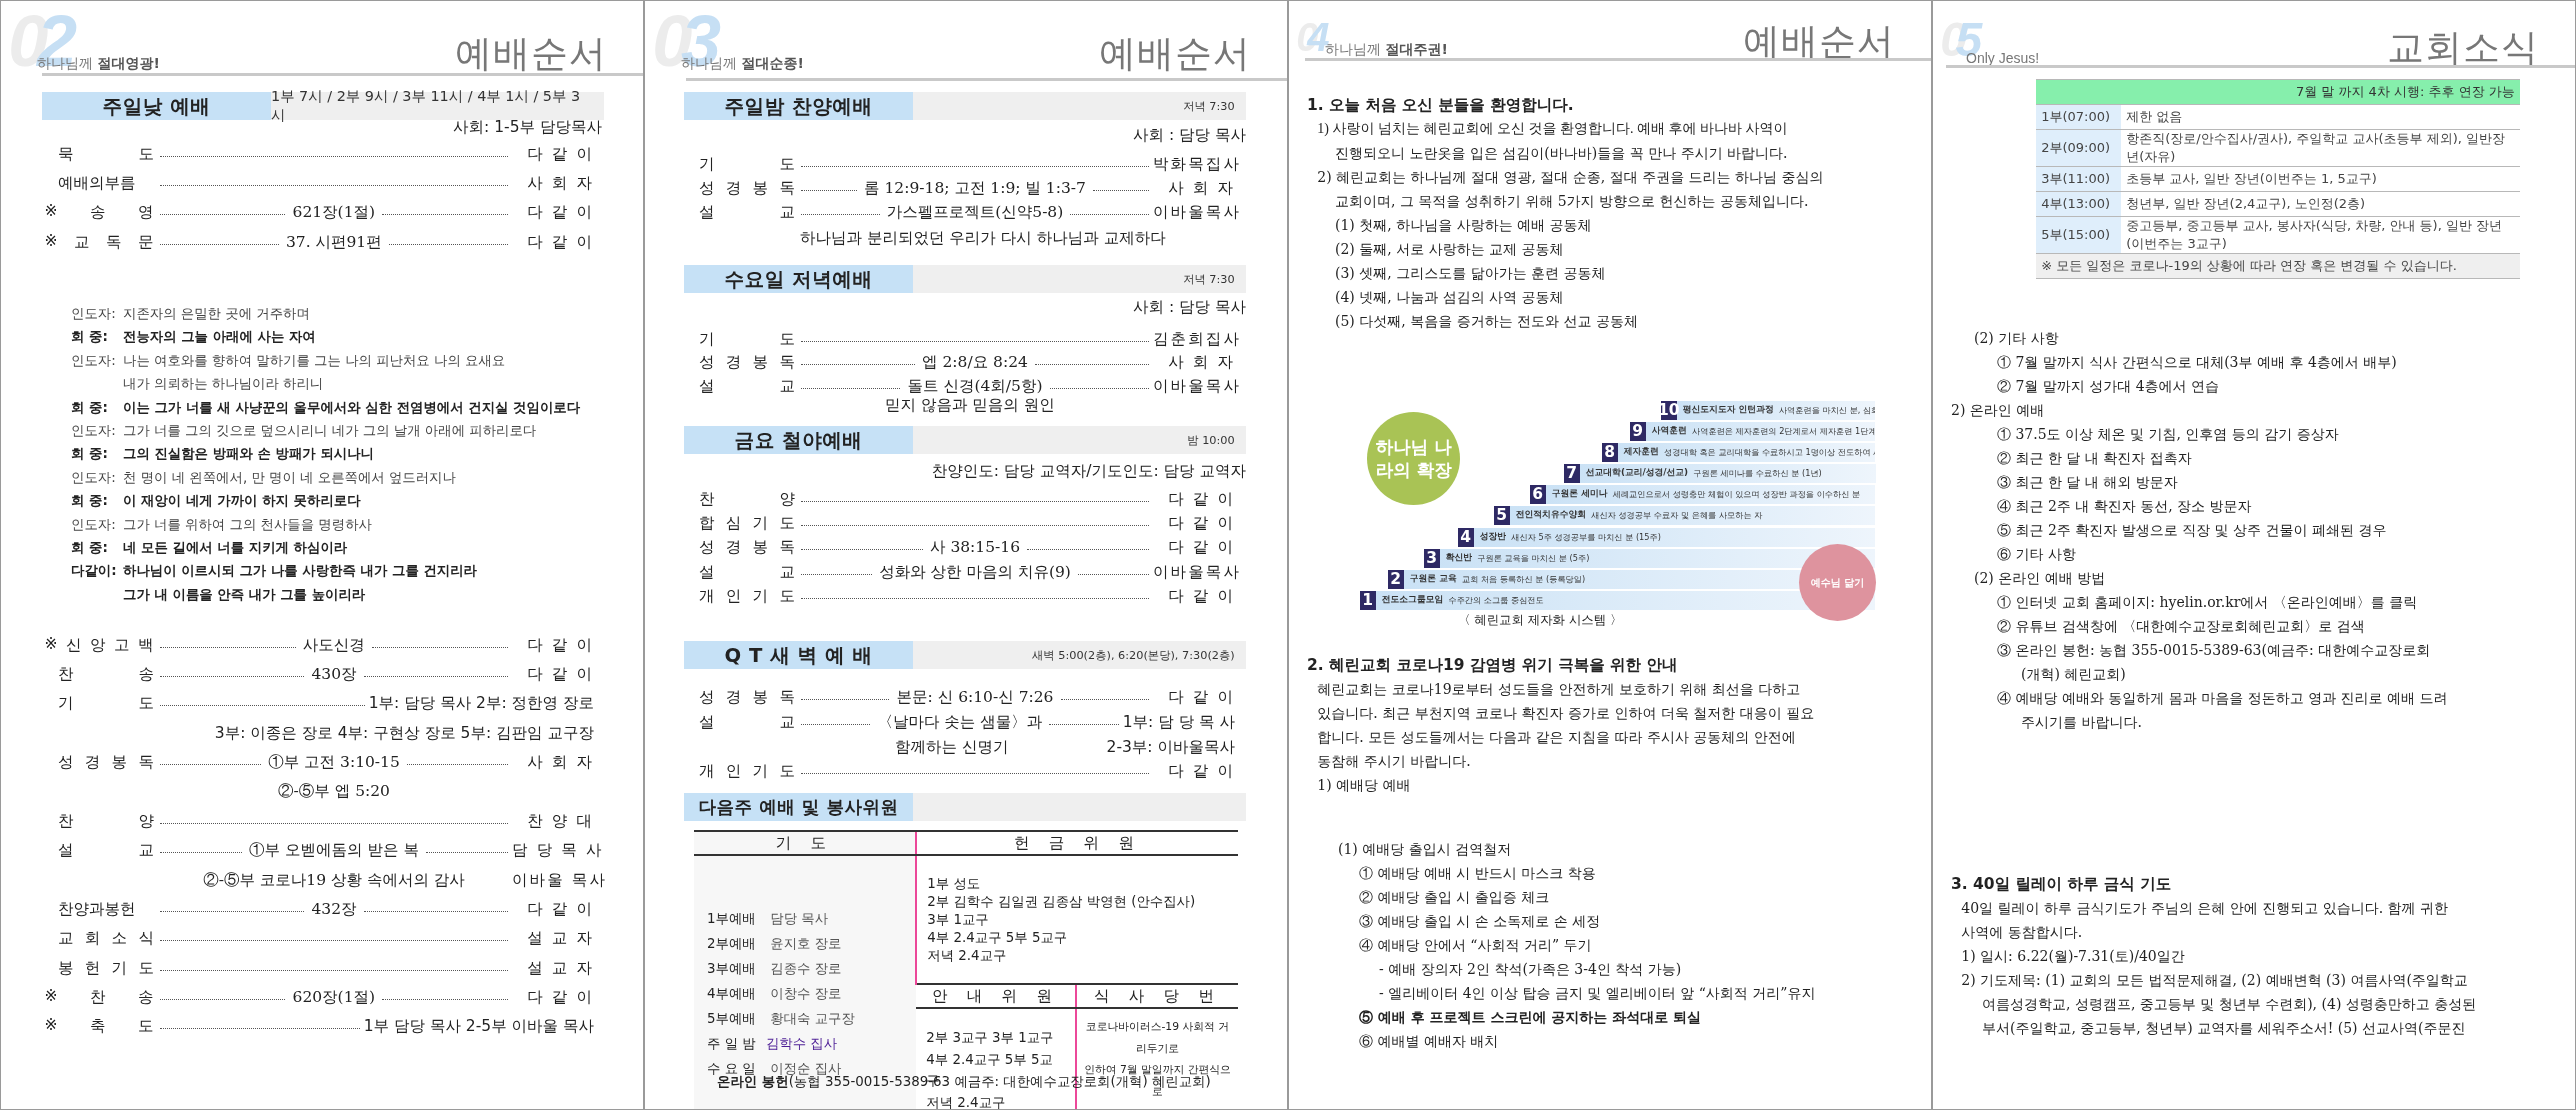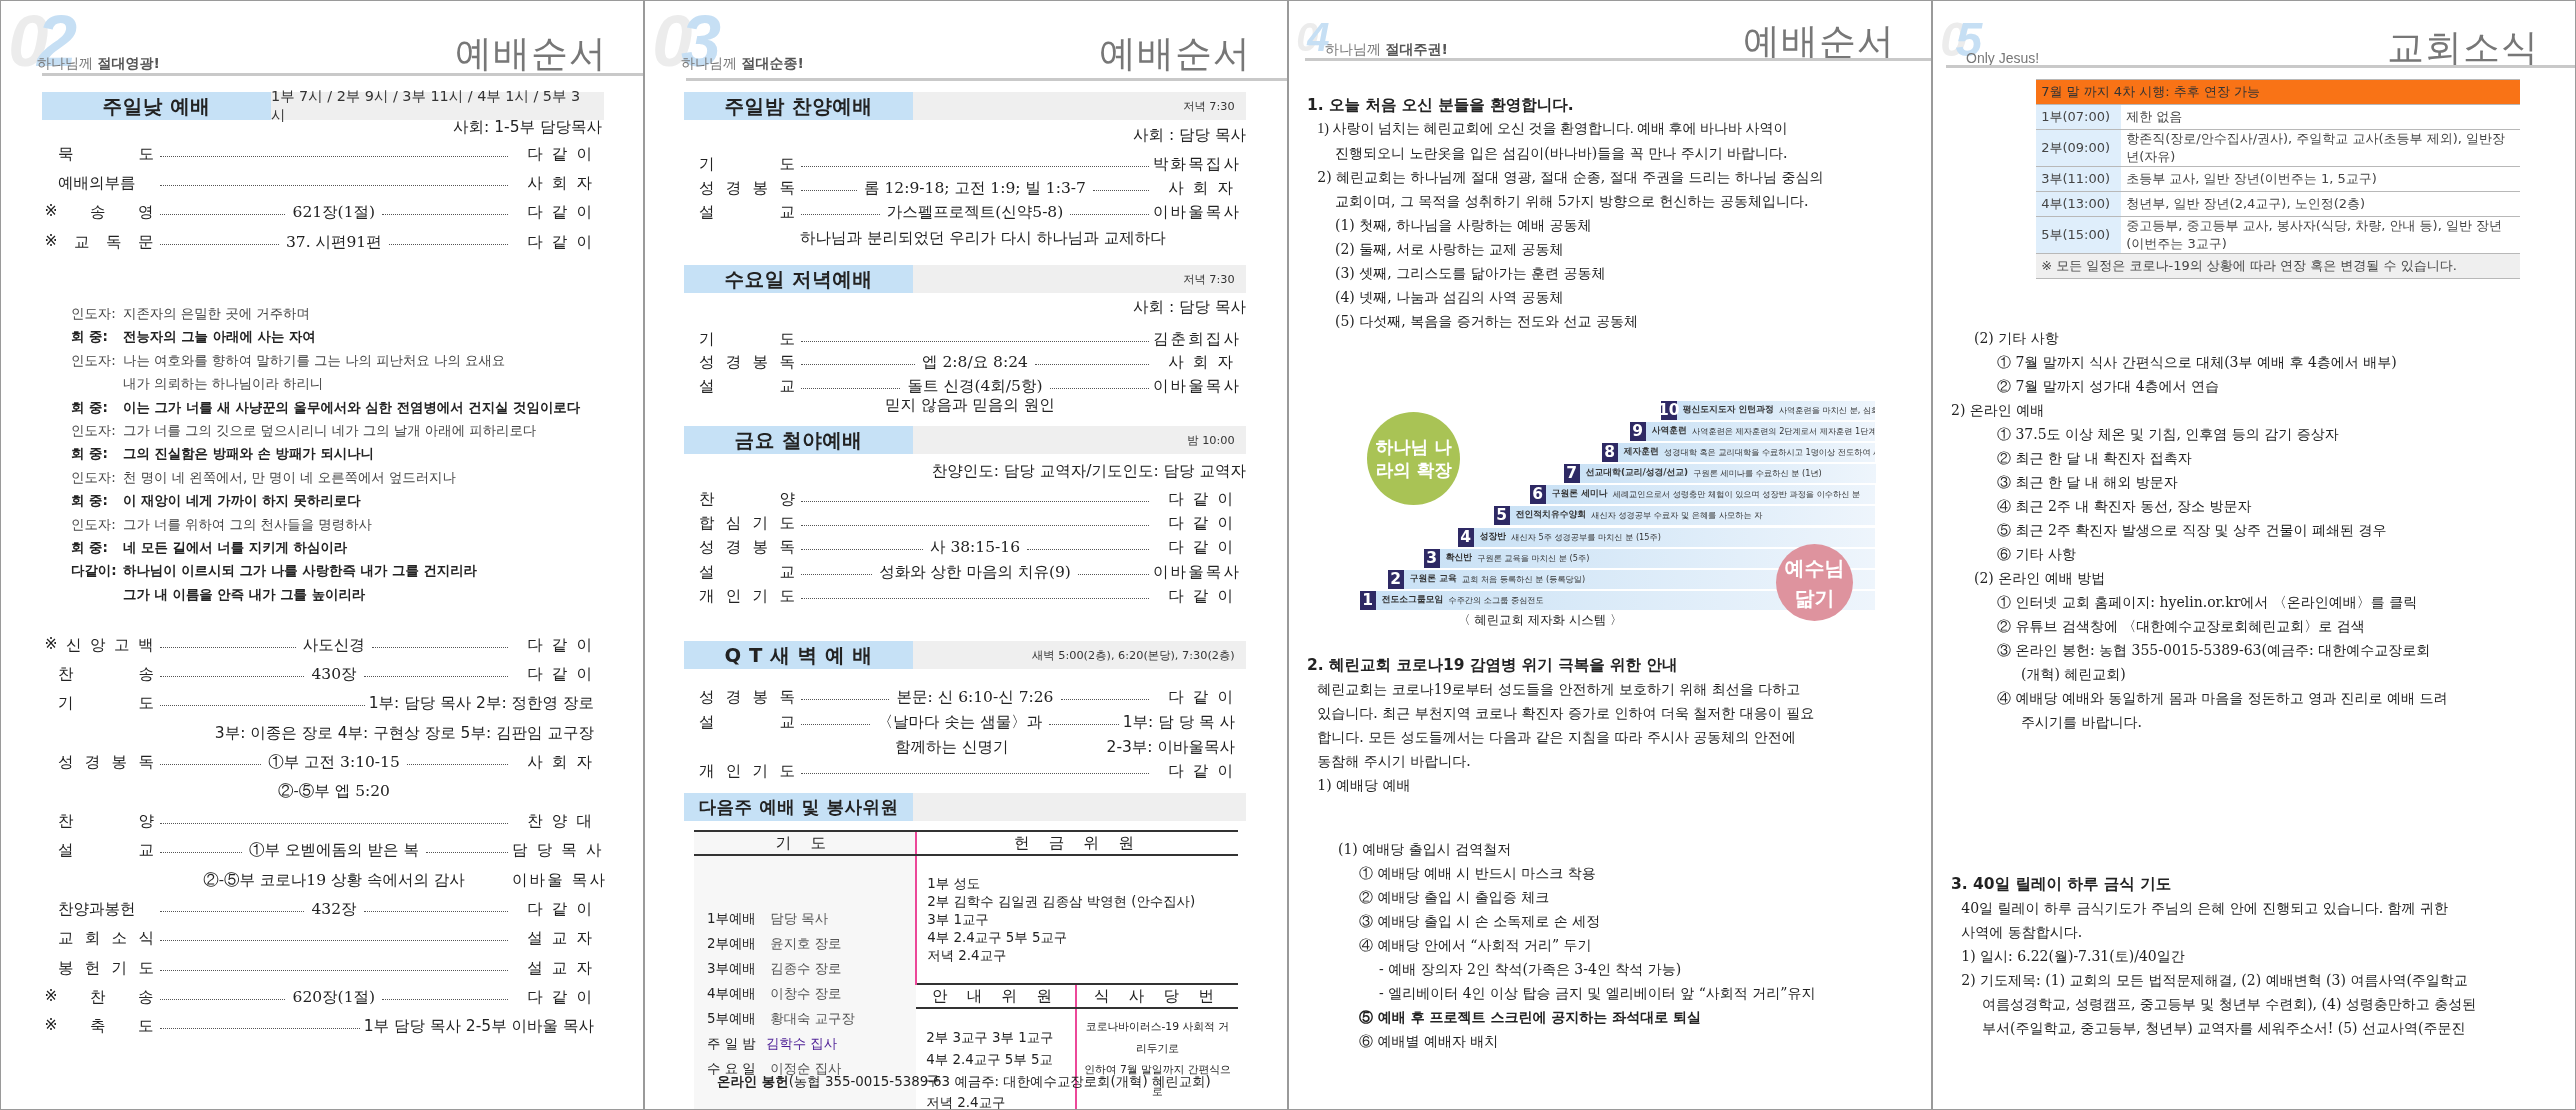--- a/index.html
+++ b/index.html
@@ -37,21 +37,21 @@
 table.svc td:first-child,table.svc th:first-child{border-left:none}
 .art{position:absolute;font-family:"DejaVu Serif",serif;font-size:14px;line-height:24px;color:#222;white-space:nowrap}
 .art .h{font-family:"DejaVu Sans",sans-serif;font-weight:bold;font-size:15.5px}
 .stair{position:absolute;left:1360px;top:389px;width:536px;height:206px}
 .step{position:absolute;height:18.5px;background:linear-gradient(90deg,#c9e1f5,#eef5fc);display:flex;align-items:center;font-size:8.2px;color:#333;white-space:nowrap;overflow:hidden}
 .step .n{width:15.5px;height:18.5px;background:#2e2964;color:#fff;font-weight:bold;font-size:15.5px;display:flex;align-items:center;justify-content:center;margin-right:6.2px;flex:none}
 .step .t{font-weight:bold;margin-right:5.2px;font-size:8.8px}
 .circle{position:absolute;border-radius:50%;display:flex;align-items:center;justify-content:center;text-align:center;color:#fff;font-weight:bold;font-size:17.5px;line-height:23px}
 table.sched{position:absolute;left:103px;top:78px;width:484px;border-collapse:collapse;font-size:13px;color:#444}
 table.sched td{border-top:1px solid #b8b8b8;height:25px;padding:0 5.2px}
-table.sched tr.hd td{background:#f97316;text-align:left;color:#333}
+table.sched tr.hd td{background:#86efac;text-align:right;color:#333}
 table.sched td.t{background:#dfeefb;width:85px;white-space:nowrap}
 table.sched tr.ft td{background:#efefef;border-bottom:1px solid #b8b8b8}
 </style>
 </head>
 <body>
 
 <div class="page" id="p2">
   <div class="hdr">
     <div class="bignum"><span class="d0">0</span><span class="d1">2</span></div>
     <div class="motto" style="left:36px"><span>하나님께</span> <b>절대영광!</b></div>
@@ -614,21 +614,21 @@
         <span class="n">9</span>
         <span class="t">사역훈련</span>
         <span>사역훈련은 제자훈련의 2단계로서 제자훈련 1단계를 수료하신 분 (1년)</span>
       </div>
       <div class="step" style="left: 301px; top: 12px; width: 214px;">
         <span class="n">10</span>
         <span class="t">평신도지도자 인턴과정</span>
         <span>사역훈련을 마치신 분, 심화 교리와 실습 (1년)</span>
       </div>
     </div>
-  <div class="circle" style="left:416px;top:155px;width:77px;height:77px;background:#de939e;font-size:20px;line-height:30px">예수님 닮기</div>
+  <div class="circle" style="left:439px;top:155px;width:77px;height:77px;background:#de939e;font-size:10px;line-height:23px">예수님 닮기</div>
   <div class="line" style="left:98px;top:223px;font-size:12.4px">〈 혜린교회 제자화 시스템 〉</div>
 </div>
 
 <div class="page" id="p5">
   <div class="hdr">
     <div class="bignum" style="font-size:48px;top:2.6px"><span class="d0">0</span><span class="d1">5</span></div>
     <div class="motto" style="top:49px;left:33px;font-family:'Liberation Sans',sans-serif"><span>Only Jesus!</span></div>
     <div class="ptitle" style="top:21.6px">교회소식</div>
     <div class="rule" style="top:64px;left:13px"></div>
   </div>

